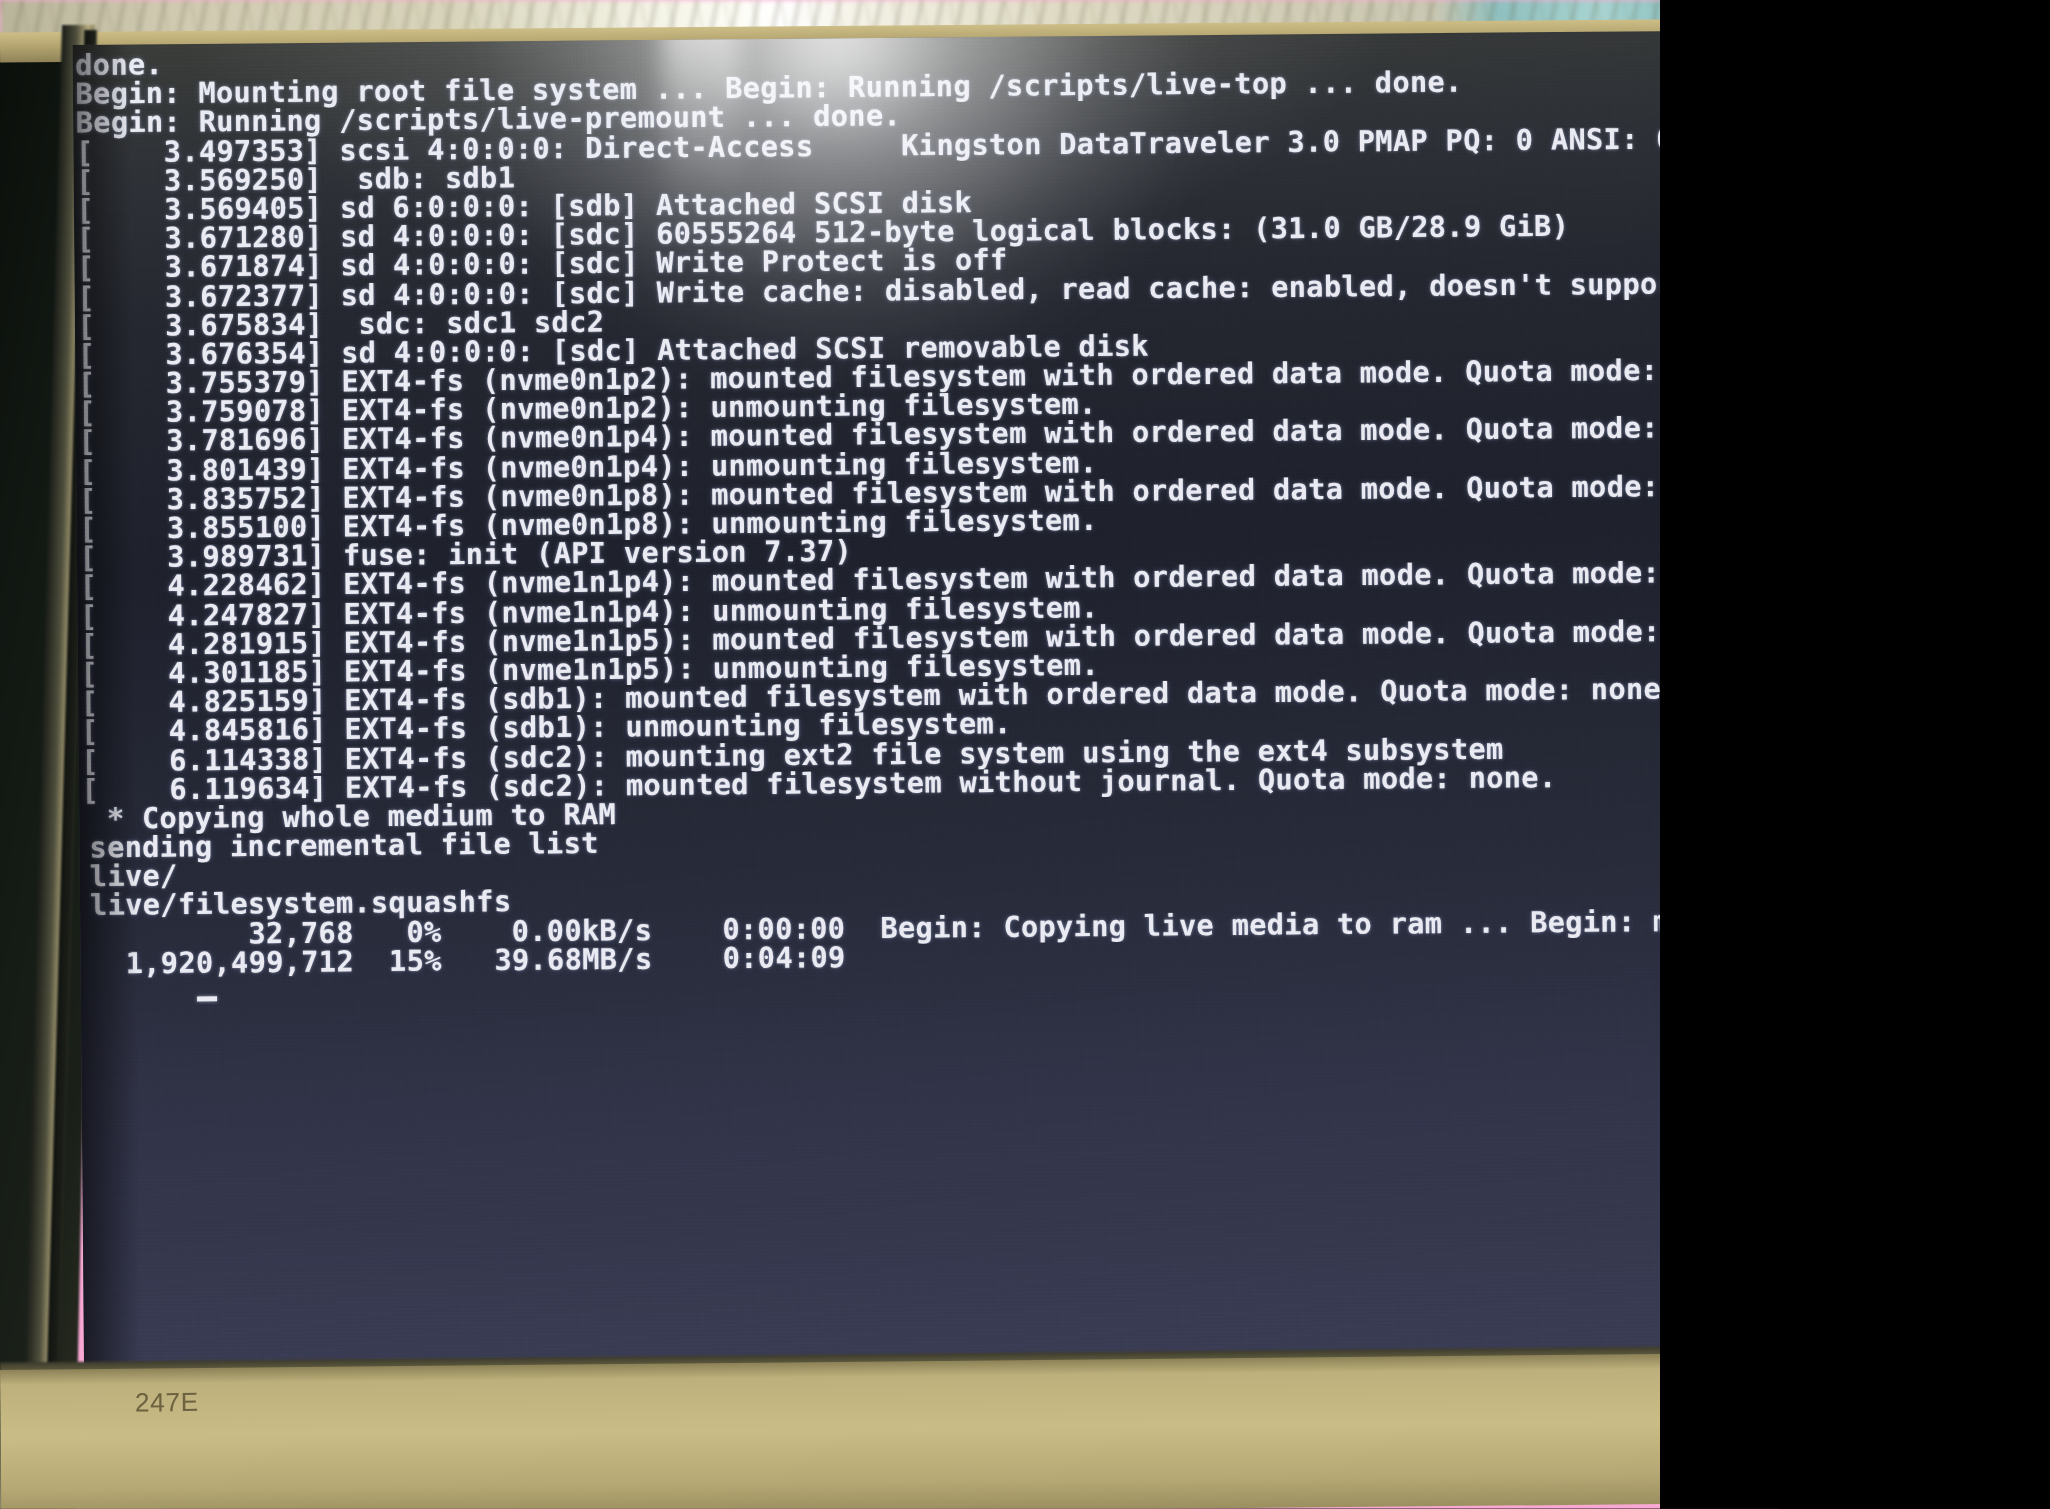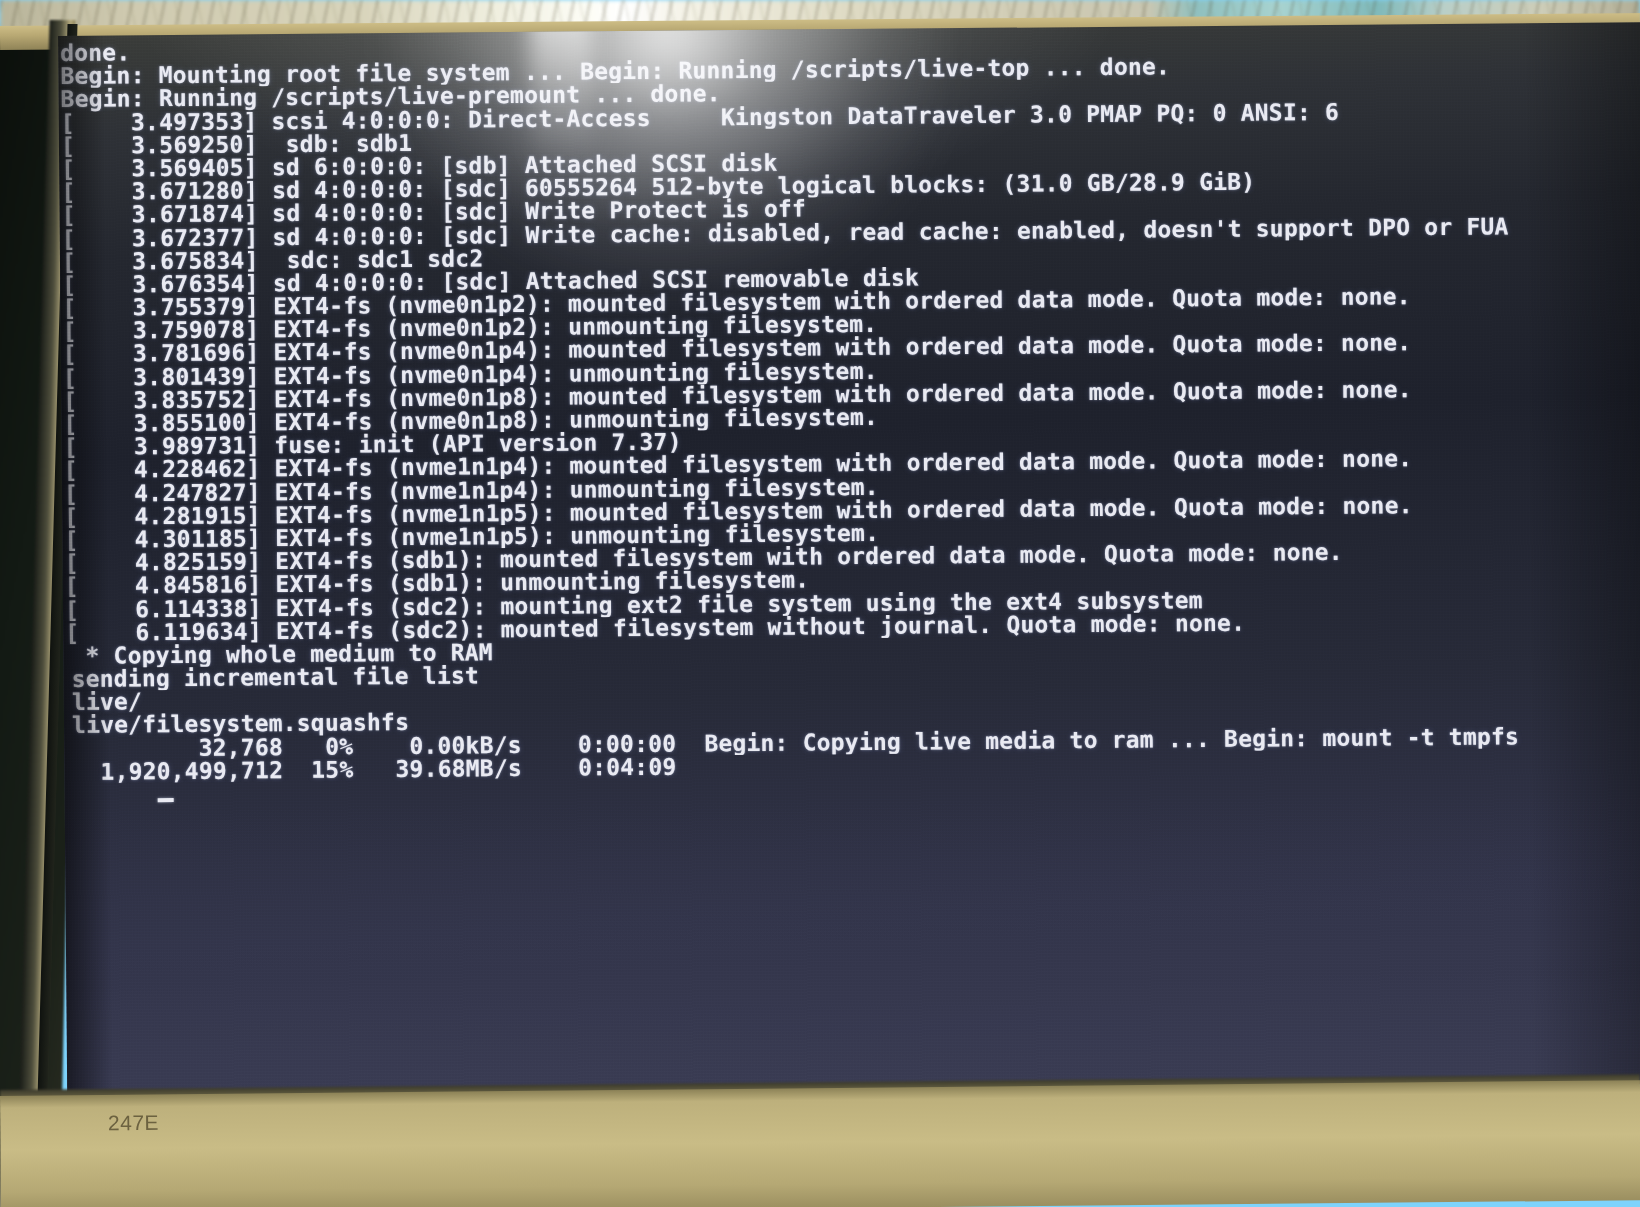--- a/index.html
+++ b/index.html
@@ -2,24 +2,24 @@
 <html><head>
 <meta charset="utf-8">
 <style>
   html, body {
     margin: 0;
     padding: 0;
     background: #000;
   }
   #photo {
     position: relative;
-    width: 1640px;
+    width: 1328px;
     height: 1207px;
     overflow: hidden;
-    background: #7dd3fc;
+    background: #f9a8d4;
     font-family: "DejaVu Sans Mono", "Liberation Mono", monospace;
   }
 
   
   .bg-wall {
     position: absolute;
     left: 0; top: 0;
     width: 1640px; height: 46px;
     background:
       linear-gradient(90deg,

